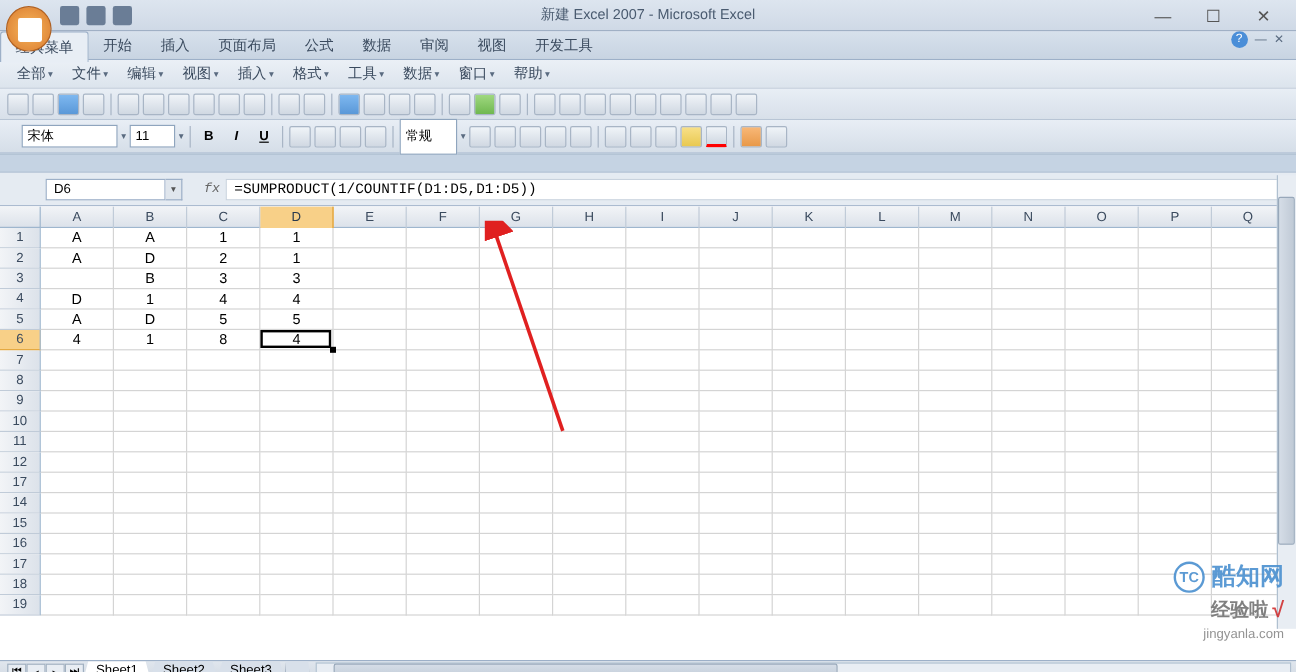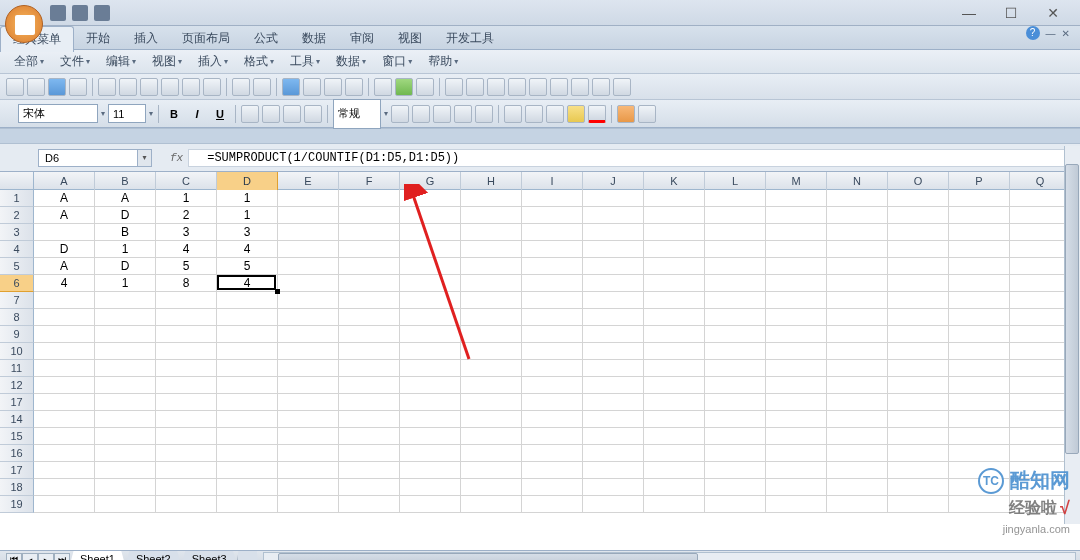--- a/index.html
+++ b/index.html
@@ -38,21 +38,21 @@
     .fmt-btn { width: 20px; height: 20px; border: 1px solid transparent; border-radius: 2px; cursor: pointer; display: flex; align-items: center; justify-content: center; font-size: 11px; font-weight: bold; }
     .num-select { width: 48px; height: 30px; background: #fff; border: 1px solid #8fa5be; font-size: 11px; padding: 0 4px; display: flex; align-items: center; }
     
     .spacer-blue { height: 16px; background: #c5d3e3; border-top: 1px solid #b0c0d2; border-bottom: 1px solid #b0c0d2; }
     
     .formula-bar { height: 28px; background: #e5ebf2; display: flex; align-items: center; border-bottom: 1px solid #9db0c8; }
     .name-box { width: 100px; height: 18px; background: #fff; border: 1px solid #9db0c8; margin-left: 38px; font-size: 11px; padding: 0 6px; display: flex; align-items: center; font-family: Arial; }
     .name-box-arrow { width: 14px; height: 18px; background: #e0e6ed; border: 1px solid #9db0c8; border-left: none; display: flex; align-items: center; justify-content: center; font-size: 8px; color: #555; }
     .fx-area { display: flex; align-items: center; margin-left: 18px; gap: 5px; flex: 1; }
     .fx-label { font-style: italic; font-size: 11px; color: #666; font-family: Liberation Mono, monospace; }
-    .formula-input { flex: 1; height: 18px; background: #fff; border: 1px solid #c8d2de; font-size: 12px; padding: 0 18px; font-family: "Courier New", monospace; display: flex; align-items: center; margin-right: 8px; }
+    .formula-input { flex: 1; height: 18px; background: #fff; border: 1px solid #c8d2de; font-size: 12px; padding: 0 6px; font-family: "Courier New", monospace; display: flex; align-items: center; margin-right: 8px; }
     
     .grid-area { position: relative; height: 378px; overflow: hidden; background: #fff; }
     .col-headers { height: 18px; display: flex; background: linear-gradient(#f2f4f7, #dce2ea); border-bottom: 1px solid #9eb6ce; }
     .corner-cell { width: 34px; height: 18px; background: linear-gradient(#f2f4f7, #dce2ea); border-right: 1px solid #9eb6ce; border-bottom: 1px solid #9eb6ce; }
     .col-header { width: 61px; height: 18px; text-align: center; font-size: 11px; color: #3a4a5e; border-right: 1px solid #c0cbd8; line-height: 18px; font-family: Arial; }
     .col-header.selected { background: #f8d088; border-right-color: #e0a030; color: #2a3a4e; }
     
     .grid-body { display: flex; }
     .row-headers { width: 34px; }
     .row-header { height: 17px; background: linear-gradient(90deg, #f2f4f7, #dce2ea); text-align: center; font-size: 11px; color: #3a4a5e; border-bottom: 1px solid #c0cbd8; border-right: 1px solid #9eb6ce; line-height: 17px; font-family: Arial; }
@@ -90,20 +90,21 @@
 </head>
 <body>
 
 <div class="title-bar">
   <div class="office-button"></div>
   <div class="qat">
     <div class="qat-btn"></div>
     <div class="qat-btn"></div>
     <div class="qat-btn"></div>
   </div>
+  <div class="title-text">新建 Excel 2007 - Microsoft Excel</div>
   <div class="win-controls">
     <div class="win-btn">—</div>
     <div class="win-btn">☐</div>
     <div class="win-btn">✕</div>
   </div>
 </div>
 
 <div class="ribbon-tabs">
   <div class="ribbon-tab active">经典菜单</div>
   <div class="ribbon-tab">开始</div>

